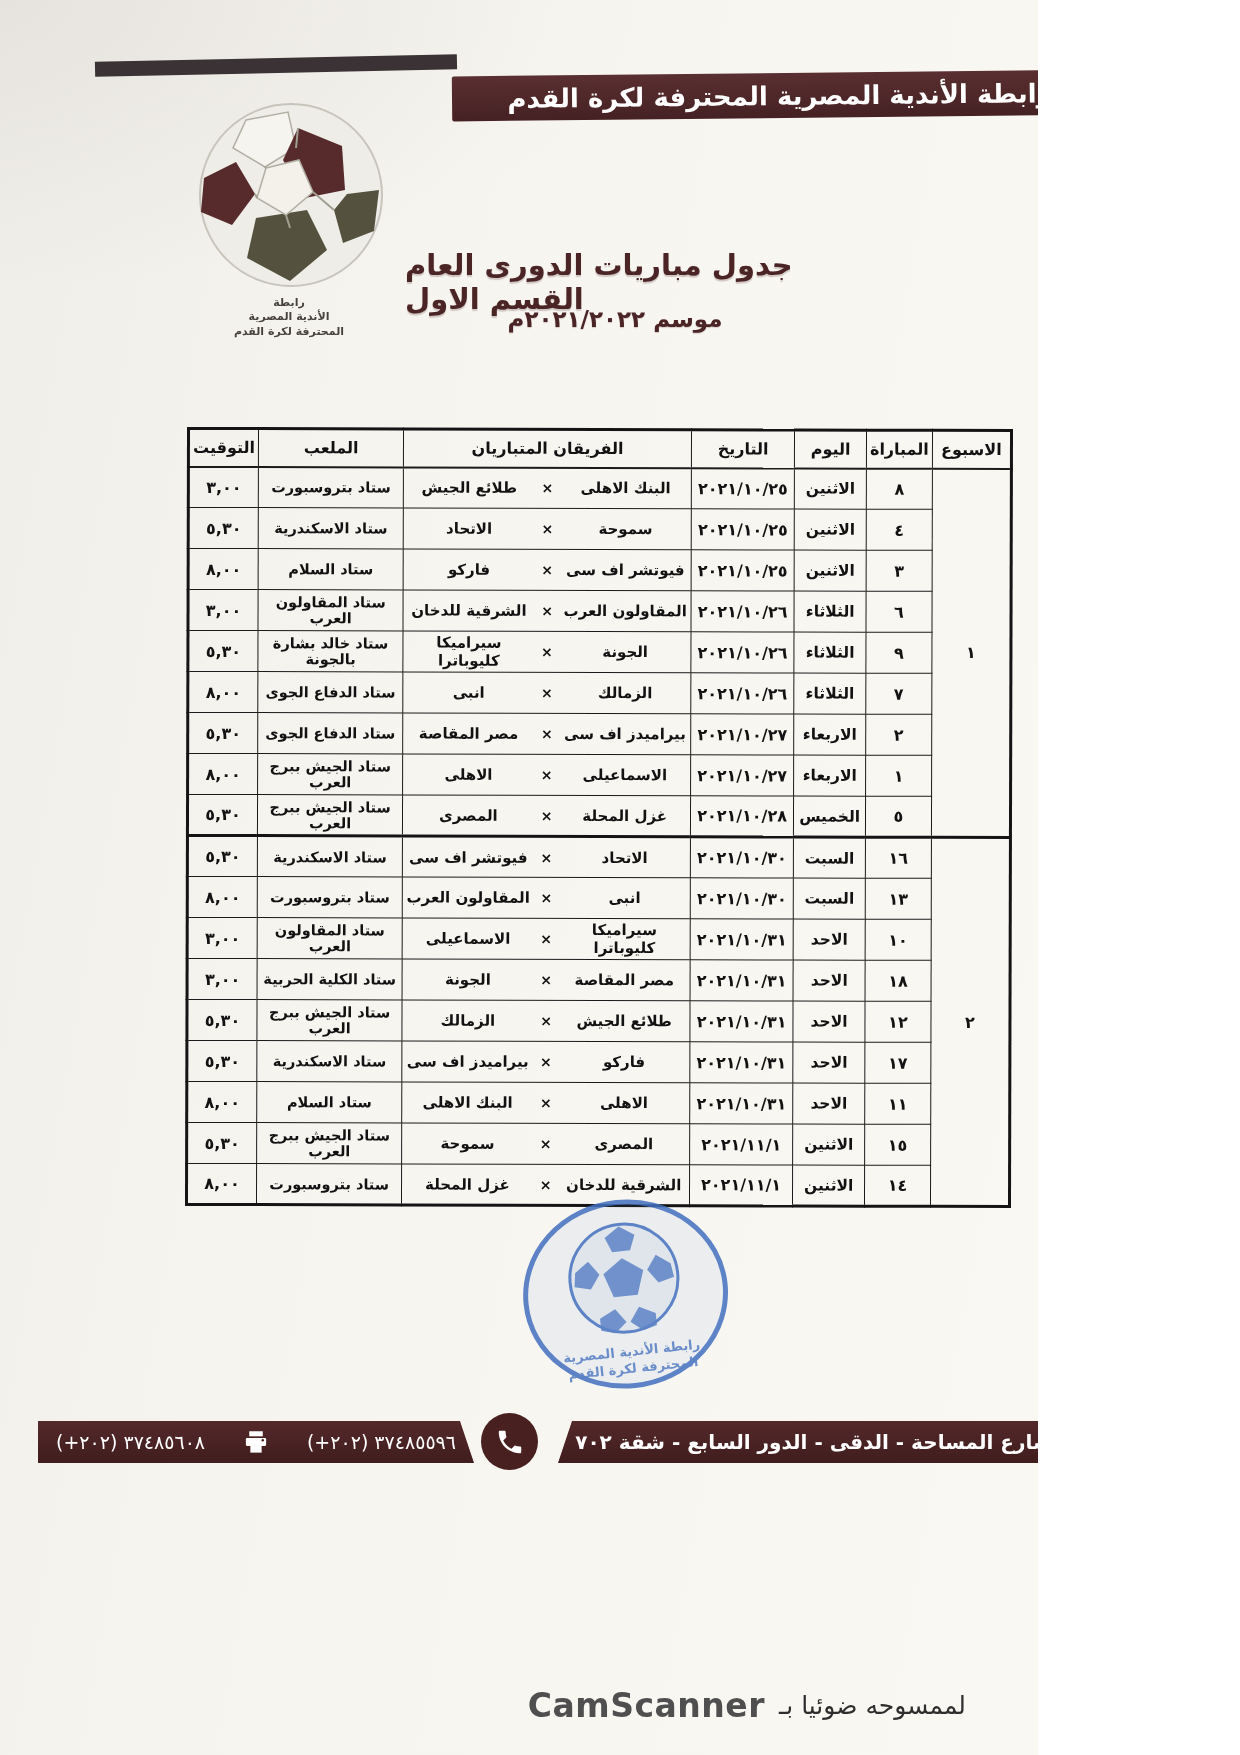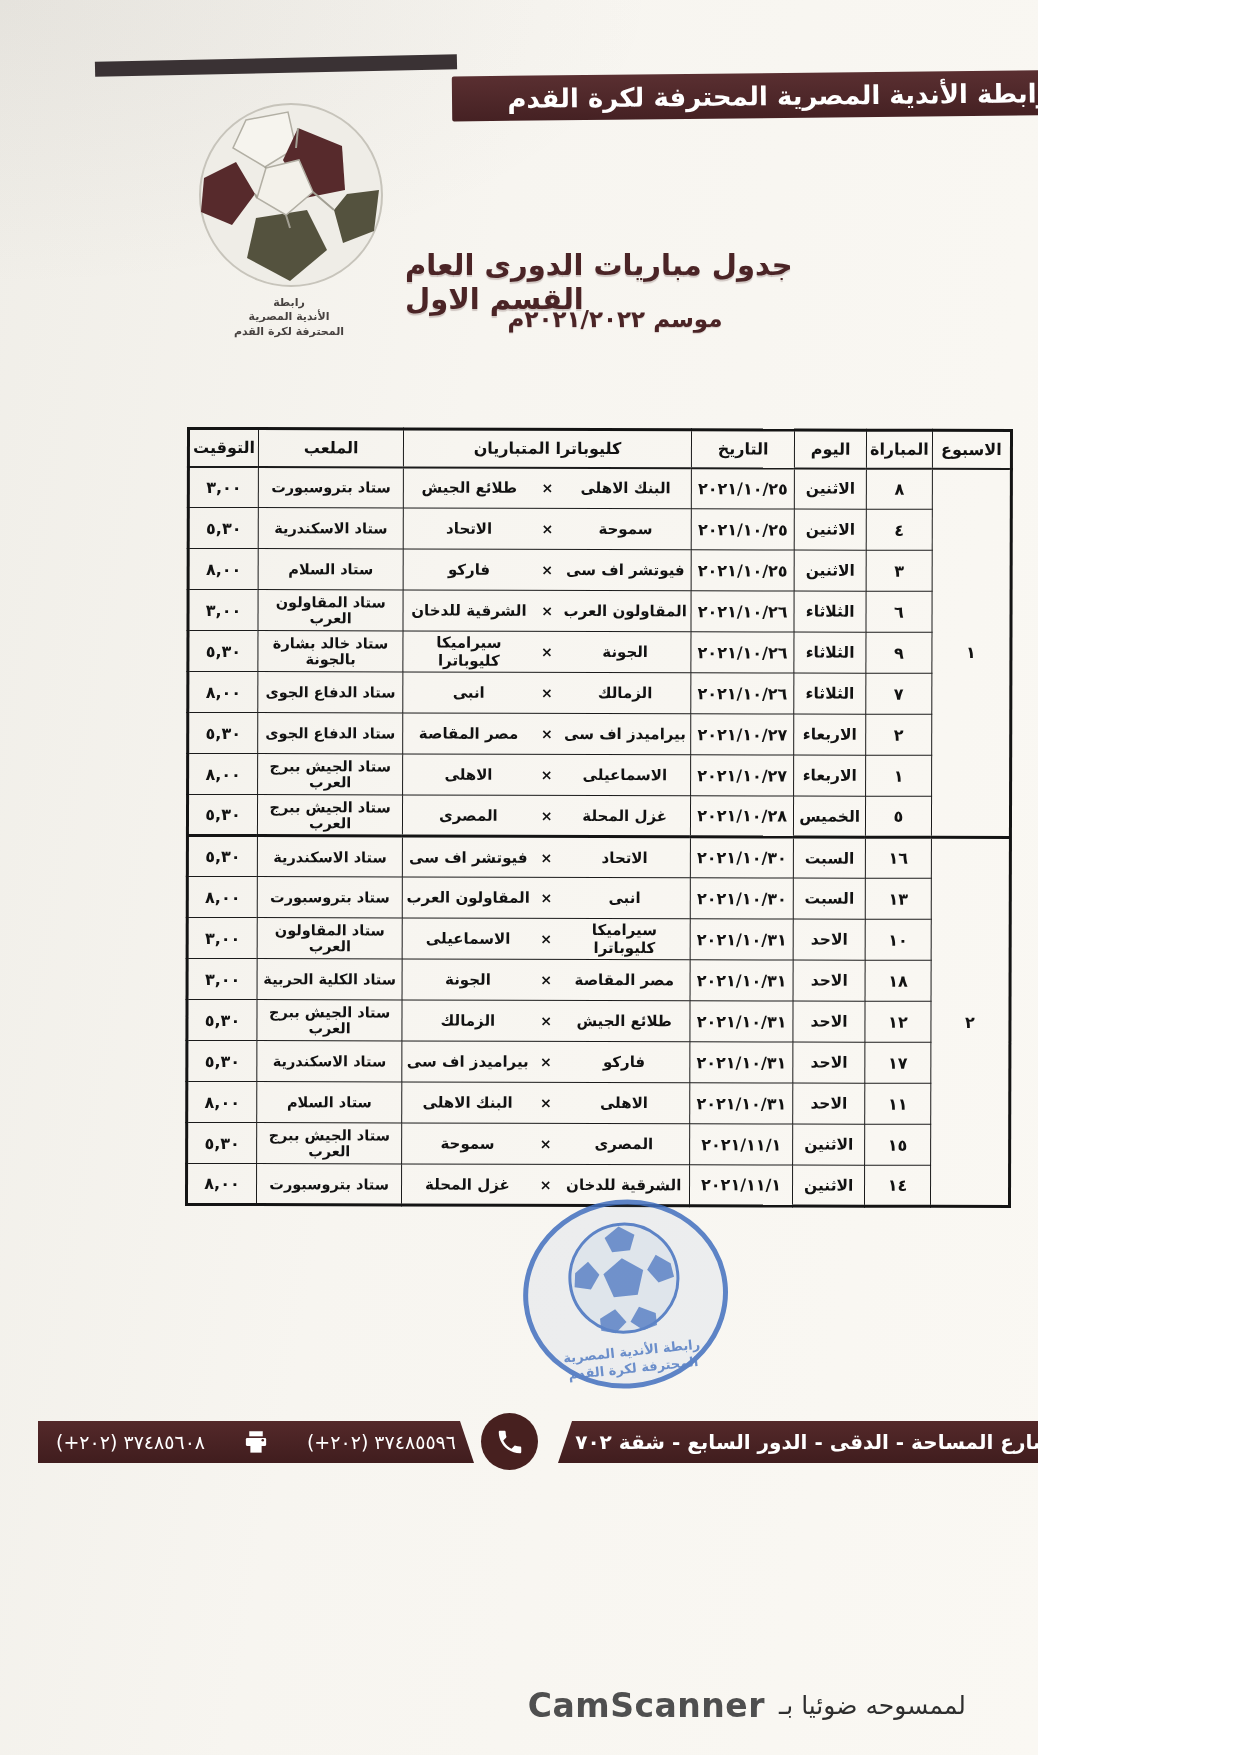--- a/index.html
+++ b/index.html
@@ -118,21 +118,21 @@
         <col class="c-teams">
           <col class="c-stadium">
           <col class="c-time">
       </colgroup>
       <thead>
         <tr data-name="table-header-row">
           <th data-name="col-header-week">الاسبوع</th>
           <th data-name="col-header-match">المباراة</th>
           <th data-name="col-header-day">اليوم</th>
           <th data-name="col-header-date">التاريخ</th>
-          <th data-name="col-header-teams">كليوباترا المتباريان</th>
+          <th data-name="col-header-teams">الفريقان المتباريان</th>
           <th data-name="col-header-stadium">الملعب</th>
           <th data-name="col-header-time">التوقيت</th>
         </tr>
       </thead>
       <tbody data-name="schedule-body">
           <tr data-name="table-row">
             <td data-name="week-number" class="week-cell" rowspan="9">١</td>
             <td data-name="match-number">٨</td>
             <td data-name="match-day">الاثنين</td>
             <td data-name="match-date" class="date-cell">٢٠٢١/١٠/٢٥</td>

